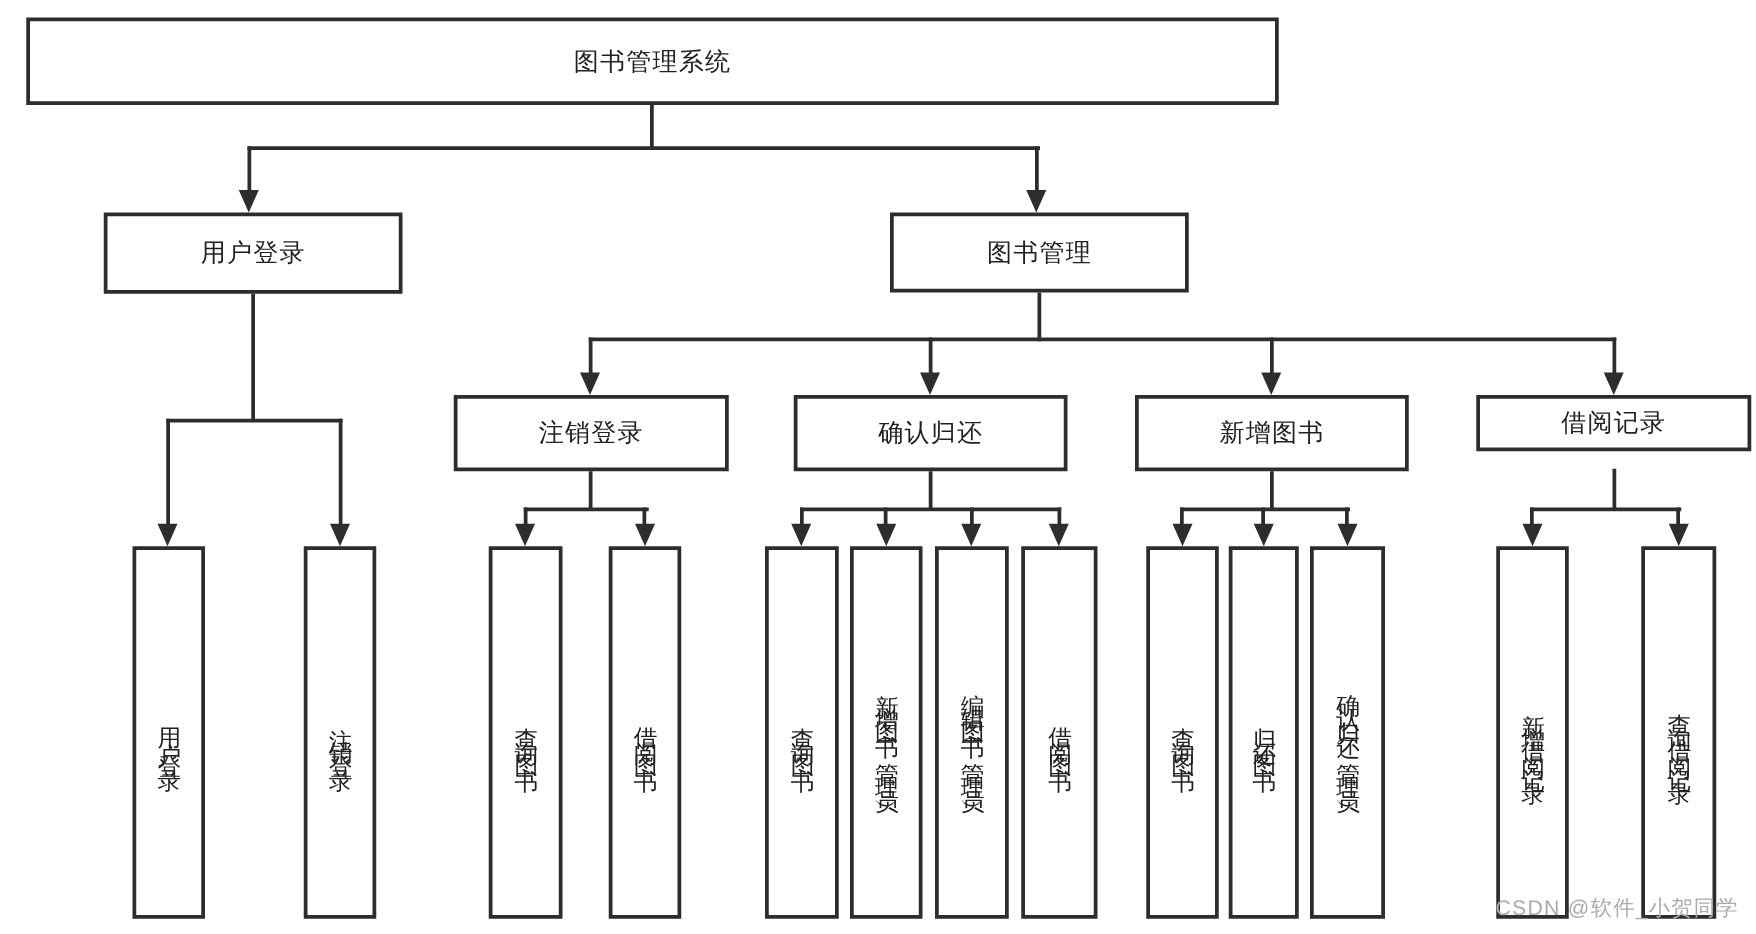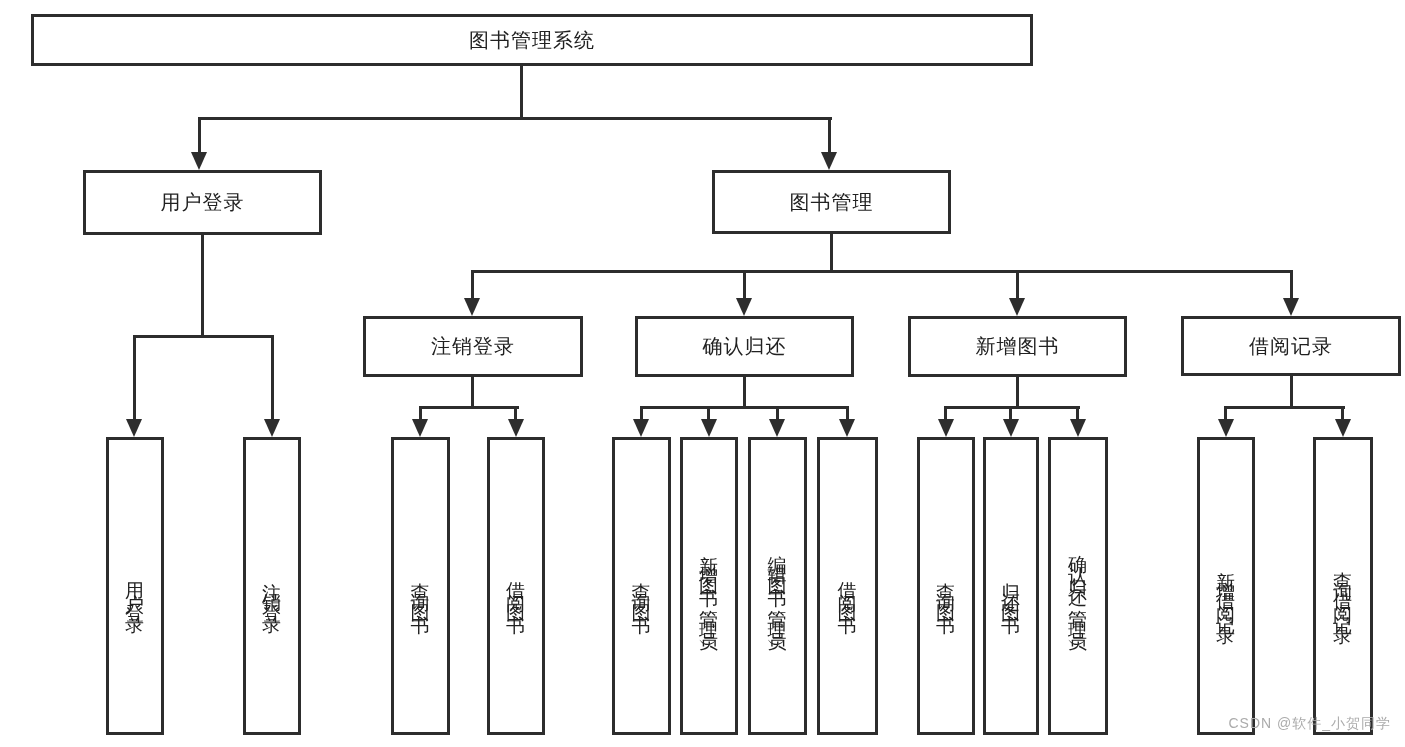--- a/index.html
+++ b/index.html
@@ -7,35 +7,35 @@
        font-family:"Liberation Sans",sans-serif;color:#212121;}
   .box{position:absolute;background:#ffffff;border:3px solid #2d2d2d;box-sizing:border-box;
        display:flex;align-items:center;justify-content:center;z-index:2;}
   .h{font-size:20px;letter-spacing:1px;white-space:nowrap;}
   .v{writing-mode:vertical-rl;text-orientation:mixed;font-size:19px;letter-spacing:11px;
      line-height:1;padding-top:6px;}
   .line{position:absolute;background:#2d2d2d;z-index:1;}
   .arrow{position:absolute;width:0;height:0;z-index:1;
          border-left:8px solid transparent;border-right:8px solid transparent;
          border-top:18px solid #2d2d2d;}
-  .watermark{position:absolute;top:715px;right:14px;font-size:14px;color:#ababab;
+  .watermark{position:absolute;top:715px;right:14px;font-size:17px;color:#ababab;
              letter-spacing:1px;z-index:3;white-space:nowrap;}
 </style>
 </head>
 <body>
 
-<div class="box h" style="left:31px;top:14px;width:1002px;height:52px">图书管理系统</div>
+<div class="box h" style="left:21px;top:14px;width:1002px;height:70px">图书管理系统</div>
 
 <div class="box h" style="left:83px;top:170px;width:239px;height:65px">用户登录</div>
 <div class="box h" style="left:712px;top:170px;width:239px;height:64px">图书管理</div>
 
 <div class="box h" style="left:363px;top:316px;width:220px;height:61px">注销登录</div>
 <div class="box h" style="left:635px;top:316px;width:219px;height:61px">确认归还</div>
 <div class="box h" style="left:908px;top:316px;width:219px;height:61px">新增图书</div>
-<div class="box h" style="left:1181px;top:316px;width:220px;height:60px">借阅记录</div>
+<div class="box h" style="left:1181px;top:316px;width:220px;height:45px">借阅记录</div>
 
 <div class="box v" style="left:106px;top:437px;width:58px;height:298px">用户登录</div>
 <div class="box v" style="left:243px;top:437px;width:58px;height:298px">注销登录</div>
 
 <div class="box v" style="left:391px;top:437px;width:59px;height:298px">查询图书</div>
 <div class="box v" style="left:487px;top:437px;width:58px;height:298px">借阅图书</div>
 
 <div class="box v" style="left:612px;top:437px;width:59px;height:298px">查询图书</div>
 <div class="box v" style="left:680px;top:437px;width:58px;height:298px">新增图书（管理员）</div>
 <div class="box v" style="left:748px;top:437px;width:59px;height:298px">编辑图书（管理员）</div>

